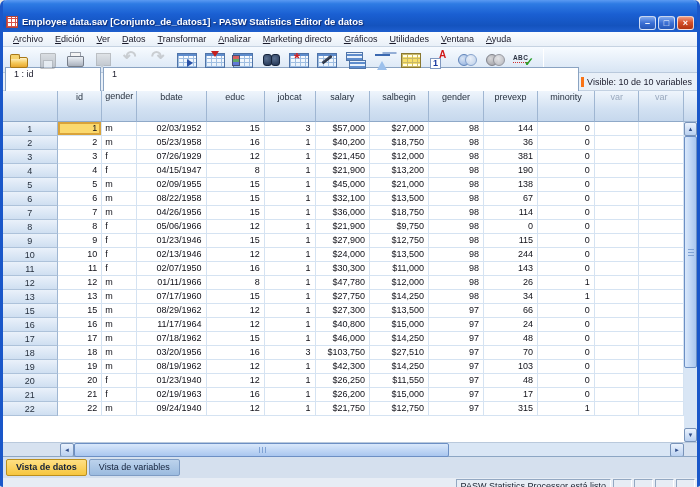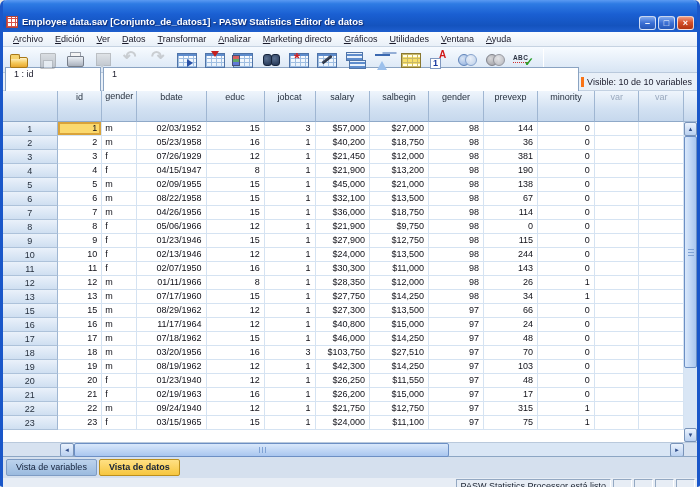--- a/index.html
+++ b/index.html
@@ -483,21 +483,21 @@
                 <td class="cell"></td>
                 <td class="cell"></td>
               </tr>
               <tr>
                 <th class="rowhdr">12</th>
                 <td class="cell a-r">12</td>
                 <td class="cell a-l">m</td>
                 <td class="cell a-r">01/11/1966</td>
                 <td class="cell a-r">8</td>
                 <td class="cell a-r">1</td>
-                <td class="cell a-r">$28,350</td>
+                <td class="cell a-r">$47,780</td>
                 <td class="cell a-r">$12,000</td>
                 <td class="cell a-r">98</td>
                 <td class="cell a-r">26</td>
                 <td class="cell a-r">1</td>
                 <td class="cell"></td>
                 <td class="cell"></td>
               </tr>
               <tr>
                 <th class="rowhdr">13</th>
                 <td class="cell a-r">13</td>
@@ -622,35 +622,20 @@
                 <th class="rowhdr">22</th>
                 <td class="cell a-r">22</td>
                 <td class="cell a-l">m</td>
                 <td class="cell a-r">09/24/1940</td>
                 <td class="cell a-r">12</td>
                 <td class="cell a-r">1</td>
                 <td class="cell a-r">$21,750</td>
                 <td class="cell a-r">$12,750</td>
                 <td class="cell a-r">97</td>
                 <td class="cell a-r">315</td>
-                <td class="cell a-r">1</td>
-                <td class="cell"></td>
-                <td class="cell"></td>
-              </tr>
-              <tr>
-                <th class="rowhdr">23</th>
-                <td class="cell a-r">23</td>
-                <td class="cell a-l">f</td>
-                <td class="cell a-r">03/15/1965</td>
-                <td class="cell a-r">15</td>
-                <td class="cell a-r">1</td>
-                <td class="cell a-r">$24,000</td>
-                <td class="cell a-r">$11,100</td>
-                <td class="cell a-r">97</td>
-                <td class="cell a-r">75</td>
                 <td class="cell a-r">1</td>
                 <td class="cell"></td>
                 <td class="cell"></td>
               </tr>
             </tbody>
           </table>
       </div>
       <div class="vscroll">
         <div class="vs-cap"></div>
         <div class="sb-btn">▲</div>
@@ -665,22 +650,22 @@
         <div class="sb-btn">◄</div>
         <div class="hthumb"></div>
         <div class="htrack"></div>
         <div class="sb-btn">►</div>
       </div>
       <div class="hcorner"></div>
     </div>
   </div>
 
   <div class="tabstrip">
+    <div class="tab active">Vista de datos</div>
     <div class="tab inactive">Vista de variables</div>
-    <div class="tab active">Vista de datos</div>
   </div>
 
   <div class="statusbar">
     <div class="sb-pane sb-main"></div>
     <div class="sb-pane sb-status">PASW Statistics Processor está listo</div>
     <div class="sb-pane sb-mini"></div>
     <div class="sb-pane sb-mini"></div>
     <div class="sb-pane sb-mini"></div>
     <div class="sb-pane sb-mini"></div>
   </div>

